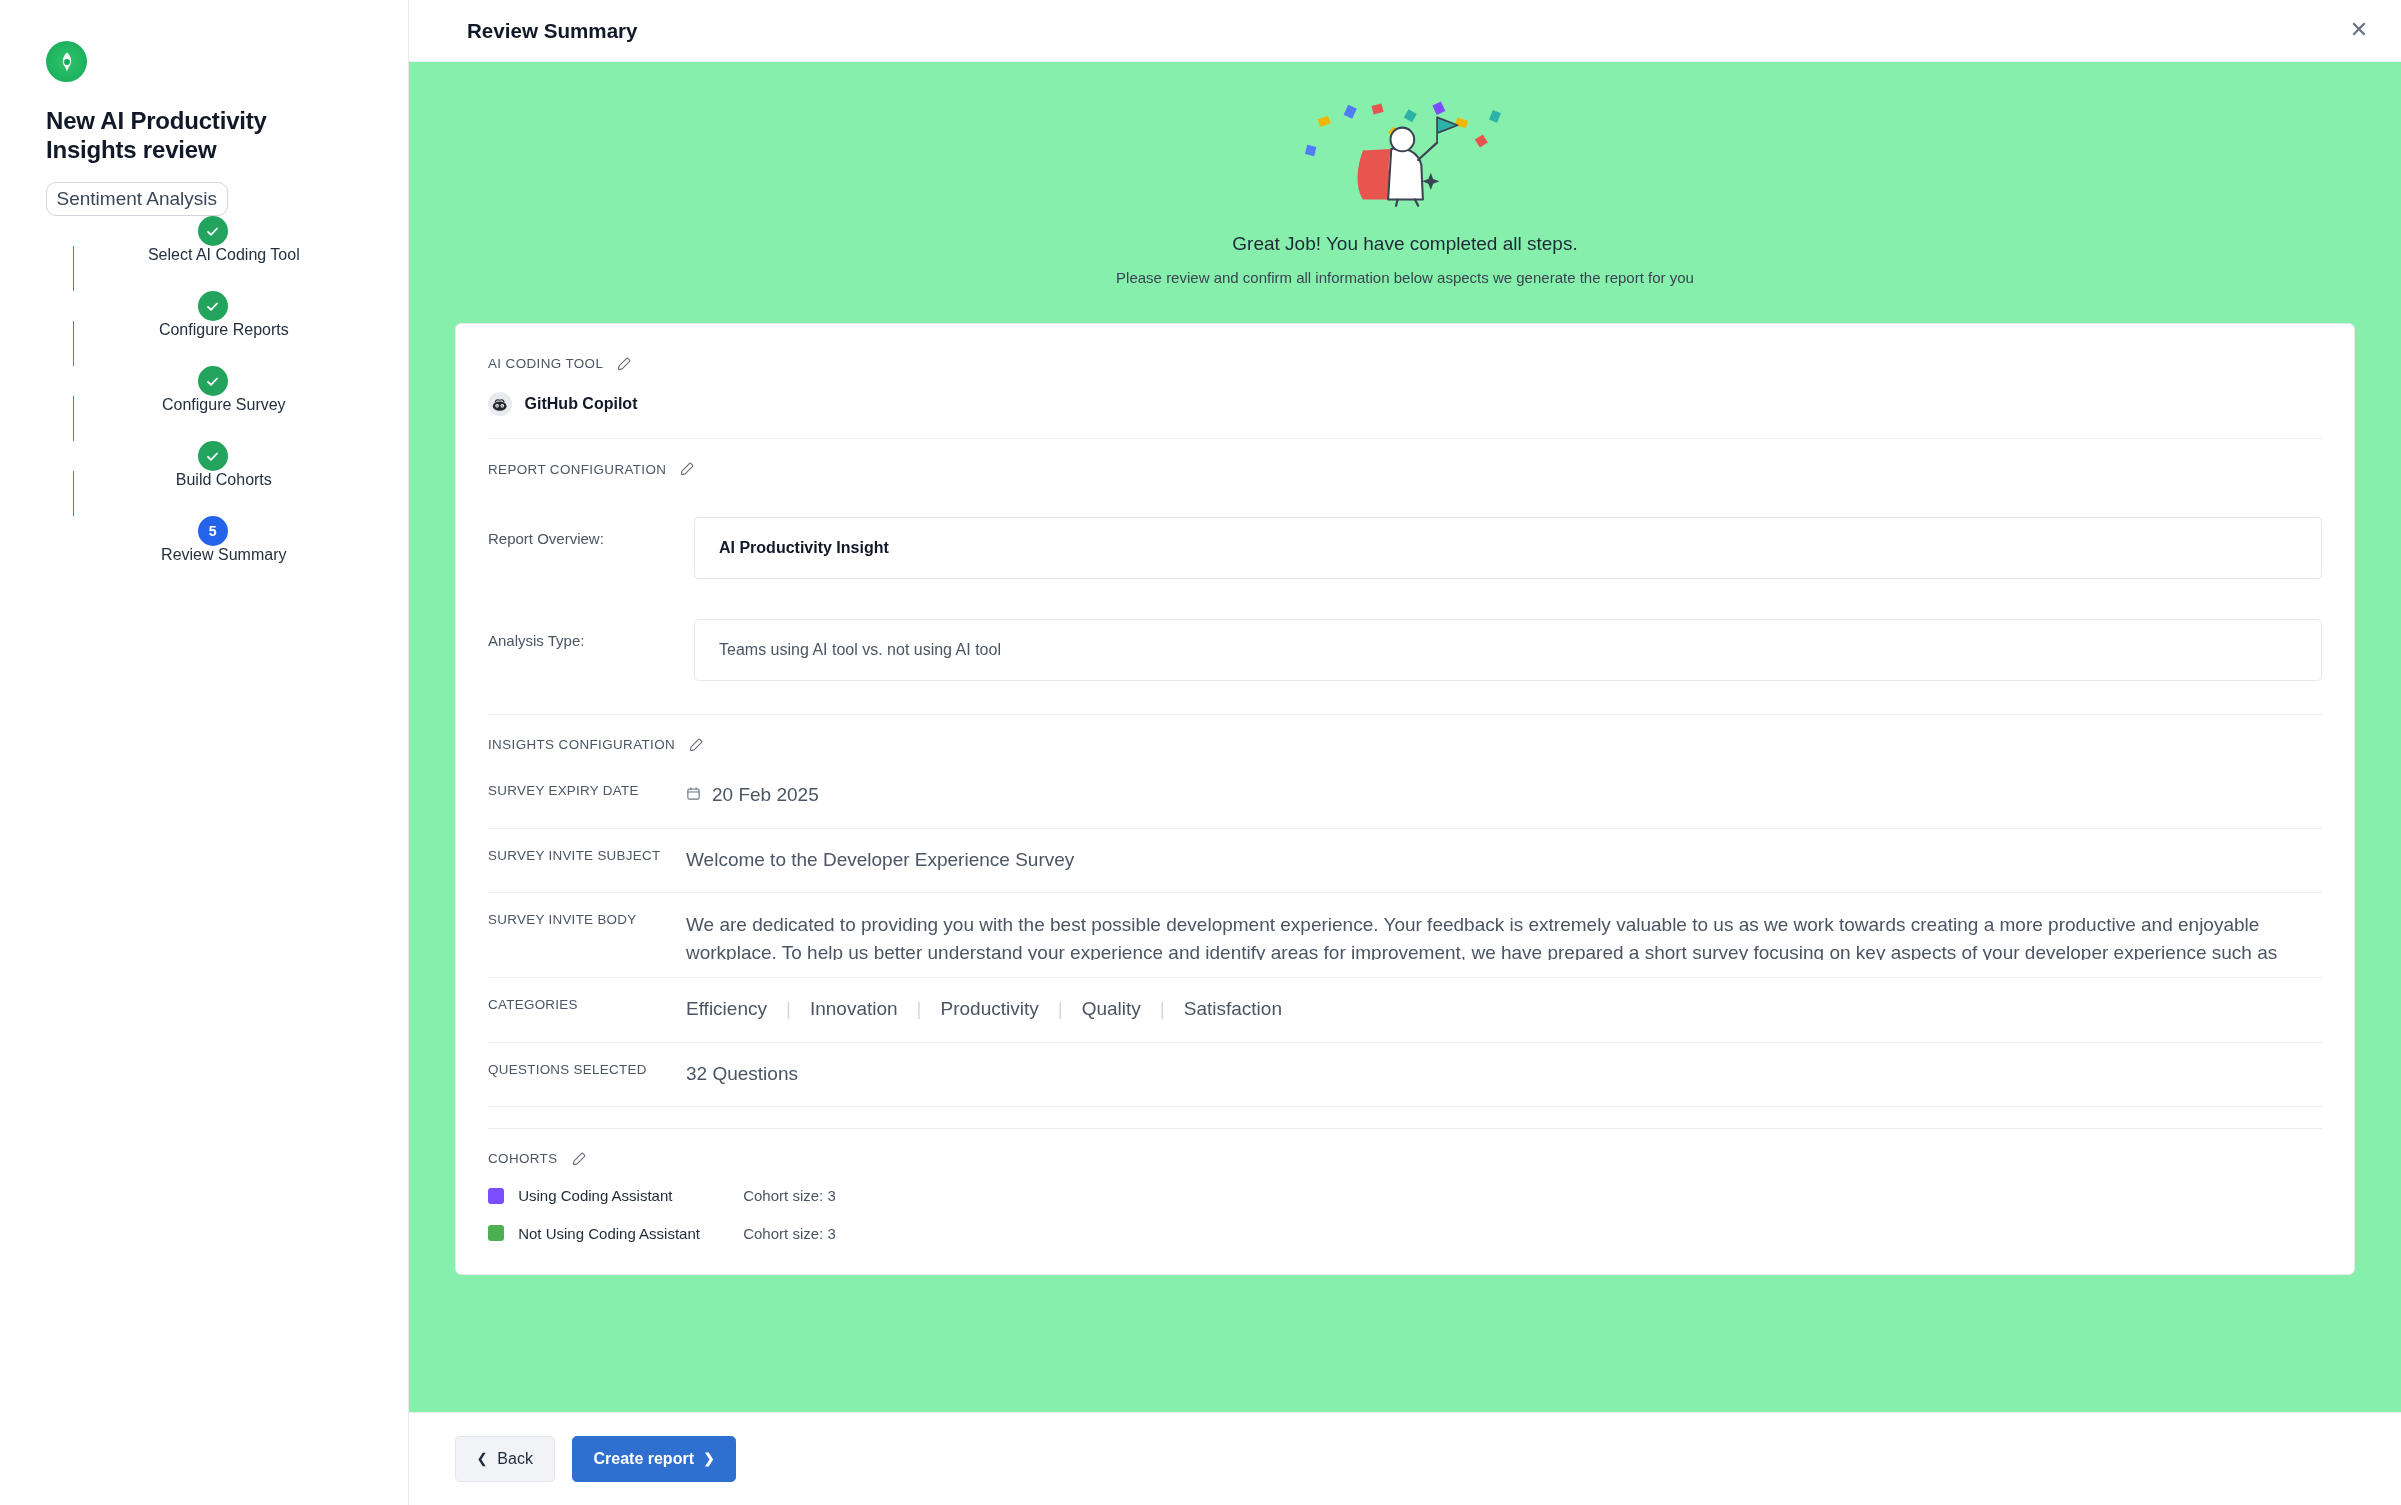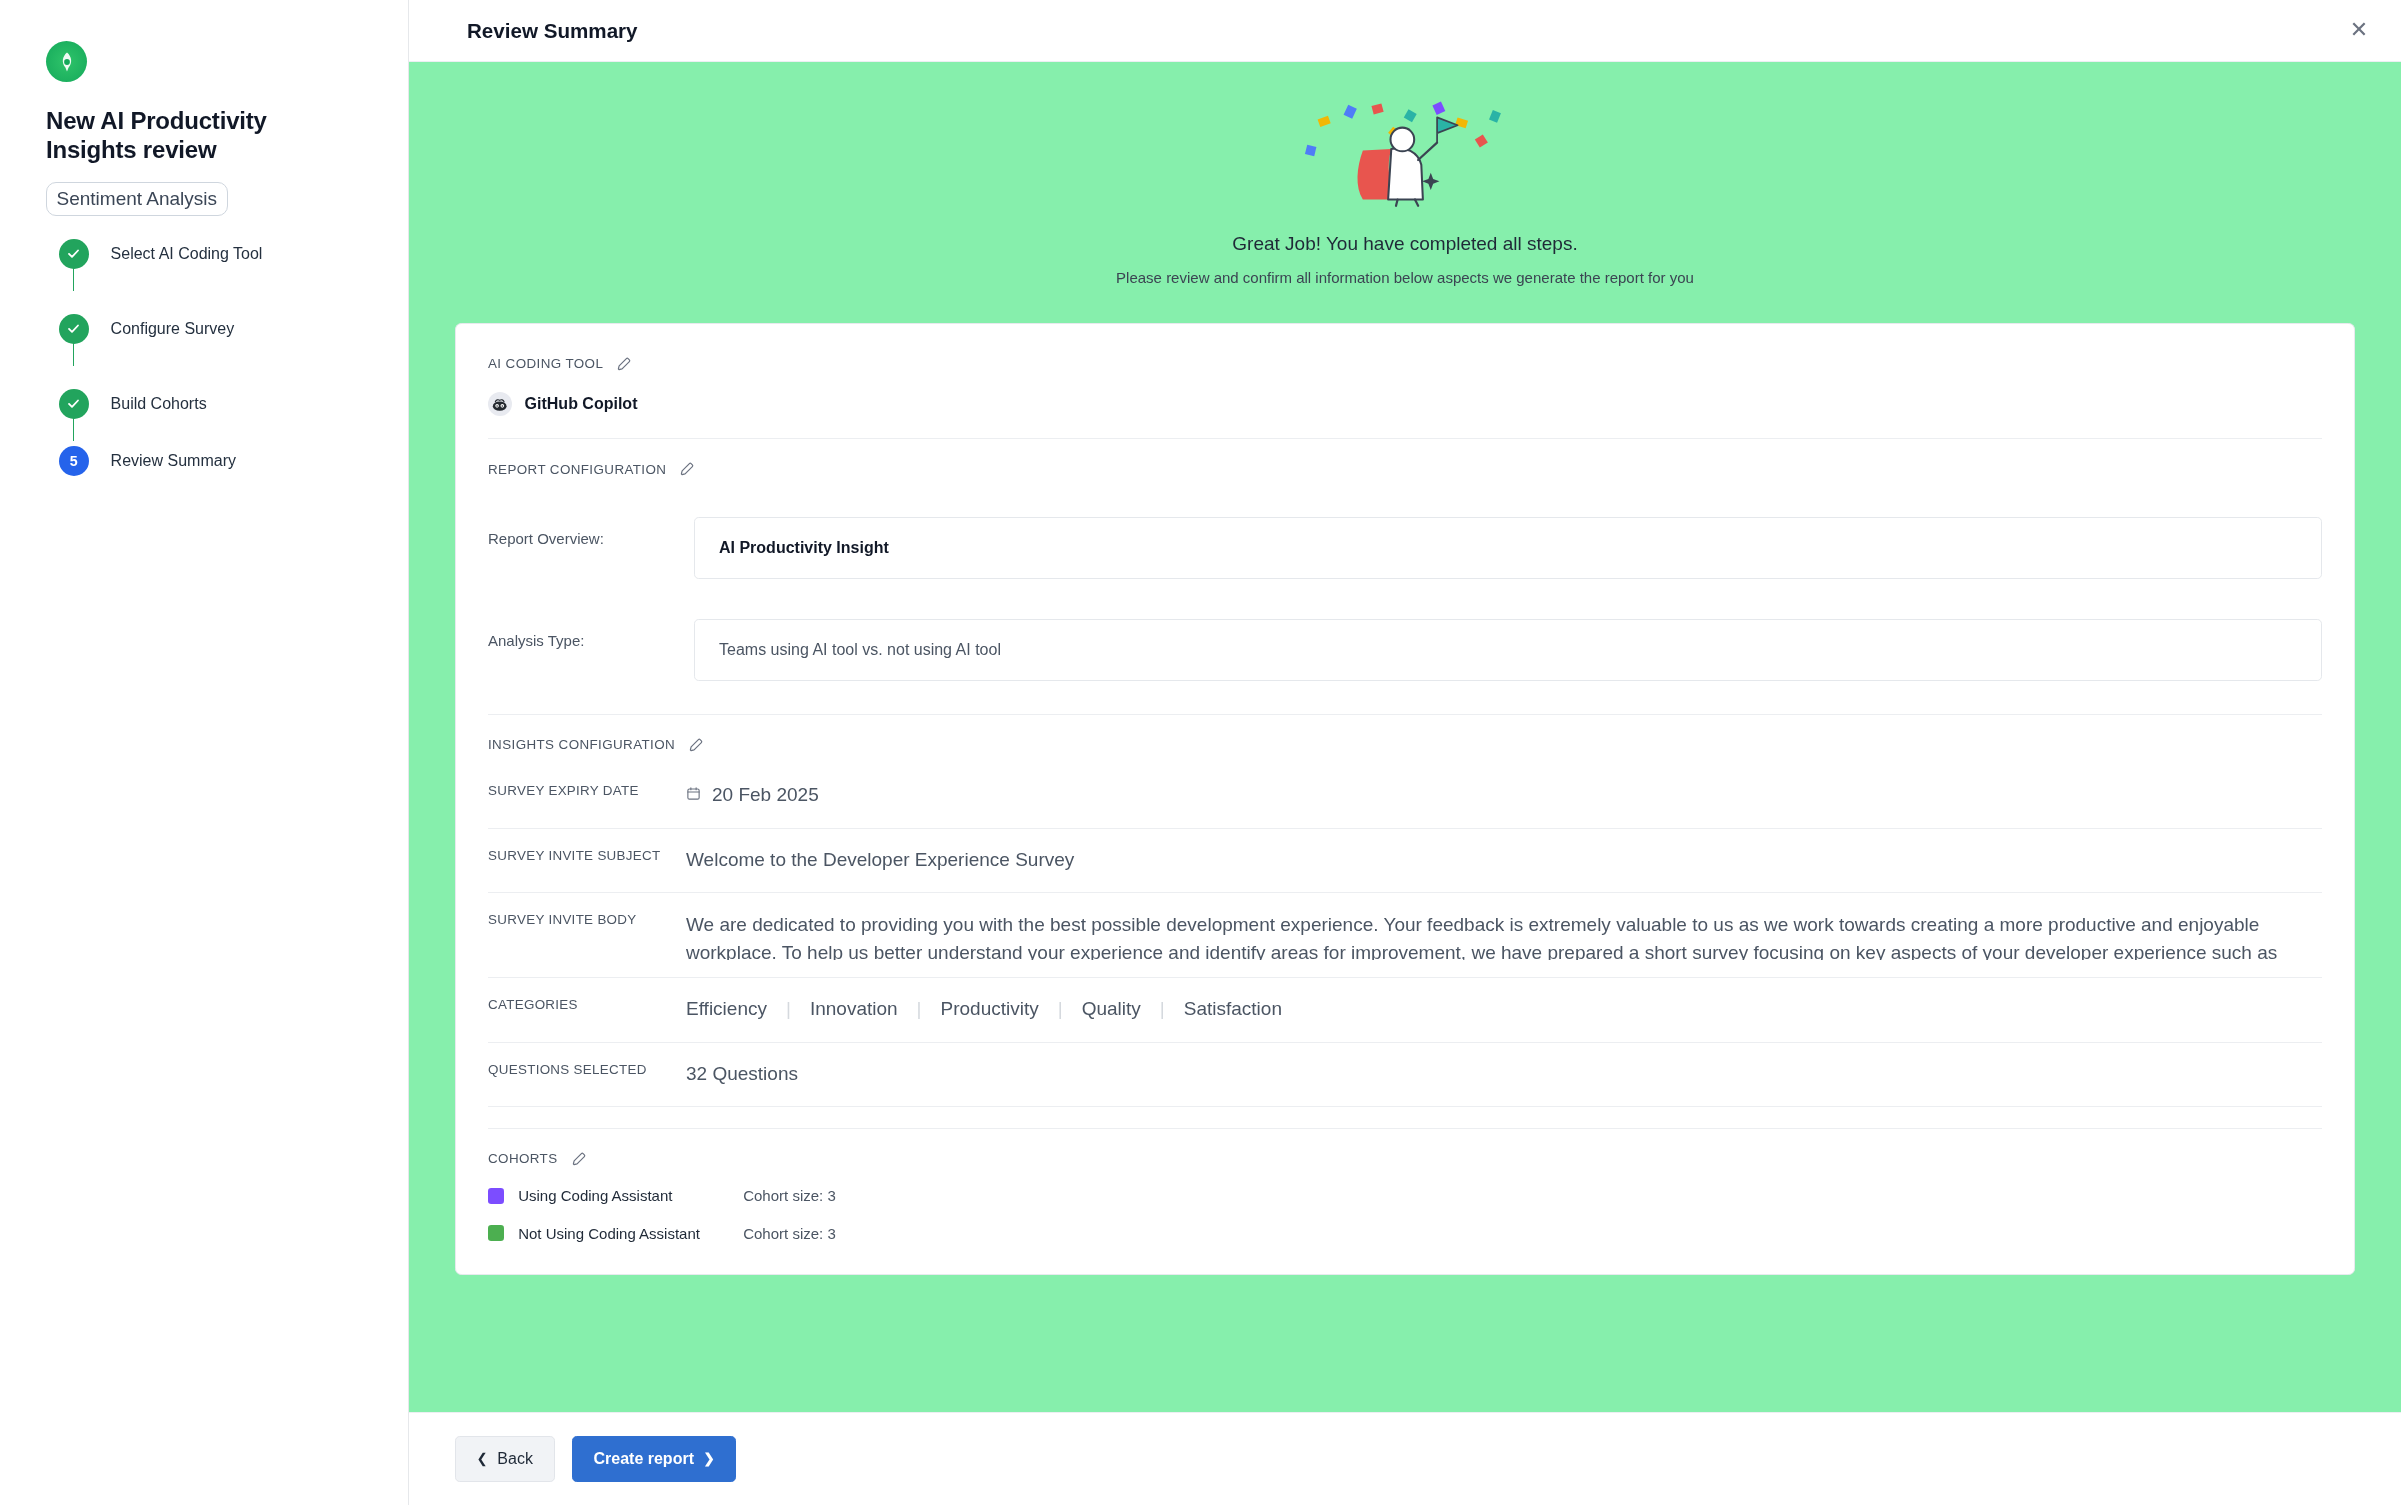--- a/index.html
+++ b/index.html
@@ -53,20 +53,21 @@
     font-size: 19px;
     color: #3b4656;
     background: #fff;
   }
   .steps { position: relative; margin-left: 12.6px; }
   .step {
     display: flex;
     align-items: center;
     height: 75px;
     position: relative;
+    flex-direction: column;
   }
   .step:last-child { height: 40px; }
   .step .marker {
     width: 30px; height: 30px;
     border-radius: 50%;
     display: flex; align-items: center; justify-content: center;
     flex: 0 0 30px;
     position: relative;
     z-index: 2;
     font-size: 14.2px;
@@ -312,20 +313,29 @@
       <div class="step done">
         <span class="connector"></span>
         <span class="marker">
           <svg class="check" viewBox="0 0 20 20" aria-hidden="true">
               <path d="M4 10.5 L8 14.5 L16 6" fill="none" stroke="#ffffff" stroke-width="2.4" stroke-linecap="round" stroke-linejoin="round"></path>
             </svg>
         </span>
         <span class="label">Select AI Coding Tool</span>
       </div>
 
+      <div class="step done">
+        <span class="connector"></span>
+        <span class="marker">
+          <svg class="check" viewBox="0 0 20 20" aria-hidden="true">
+              <path d="M4 10.5 L8 14.5 L16 6" fill="none" stroke="#ffffff" stroke-width="2.4" stroke-linecap="round" stroke-linejoin="round"></path>
+            </svg>
+        </span>
+        <span class="label">Configure Reports</span>
+      </div>
 
       <div class="step done">
         <span class="connector"></span>
         <span class="marker">
           <svg class="check" viewBox="0 0 20 20" aria-hidden="true">
               <path d="M4 10.5 L8 14.5 L16 6" fill="none" stroke="#ffffff" stroke-width="2.4" stroke-linecap="round" stroke-linejoin="round"></path>
             </svg>
         </span>
         <span class="label">Configure Survey</span>
       </div>

